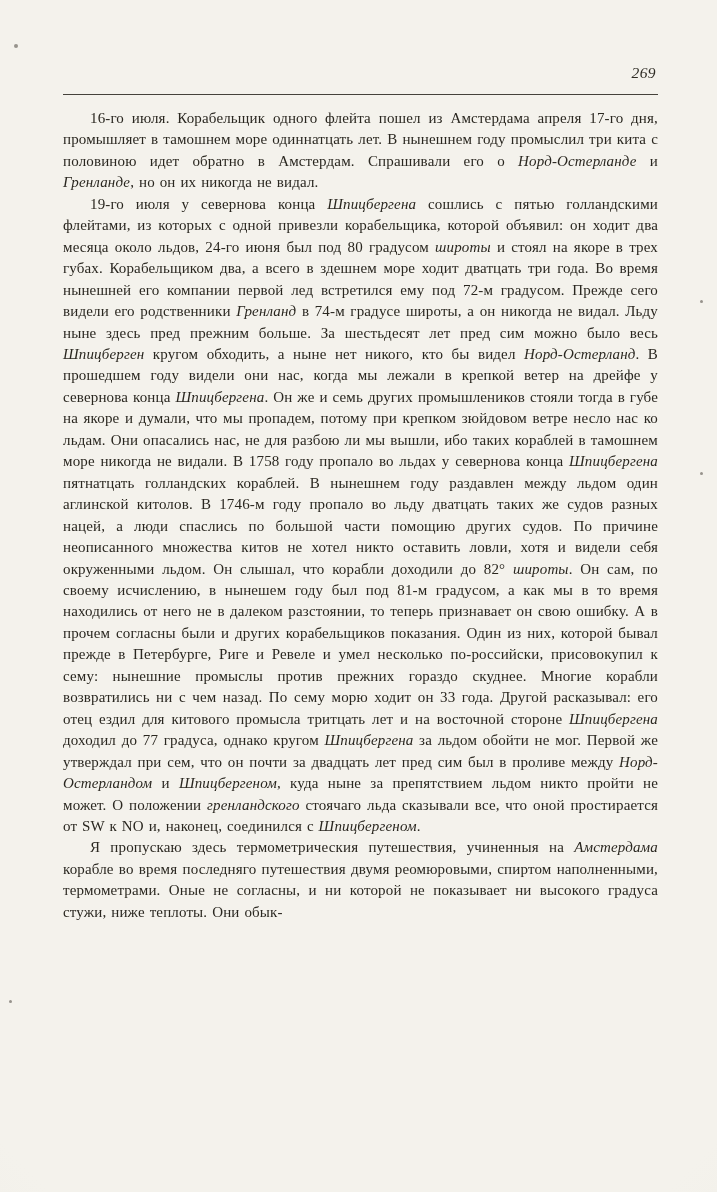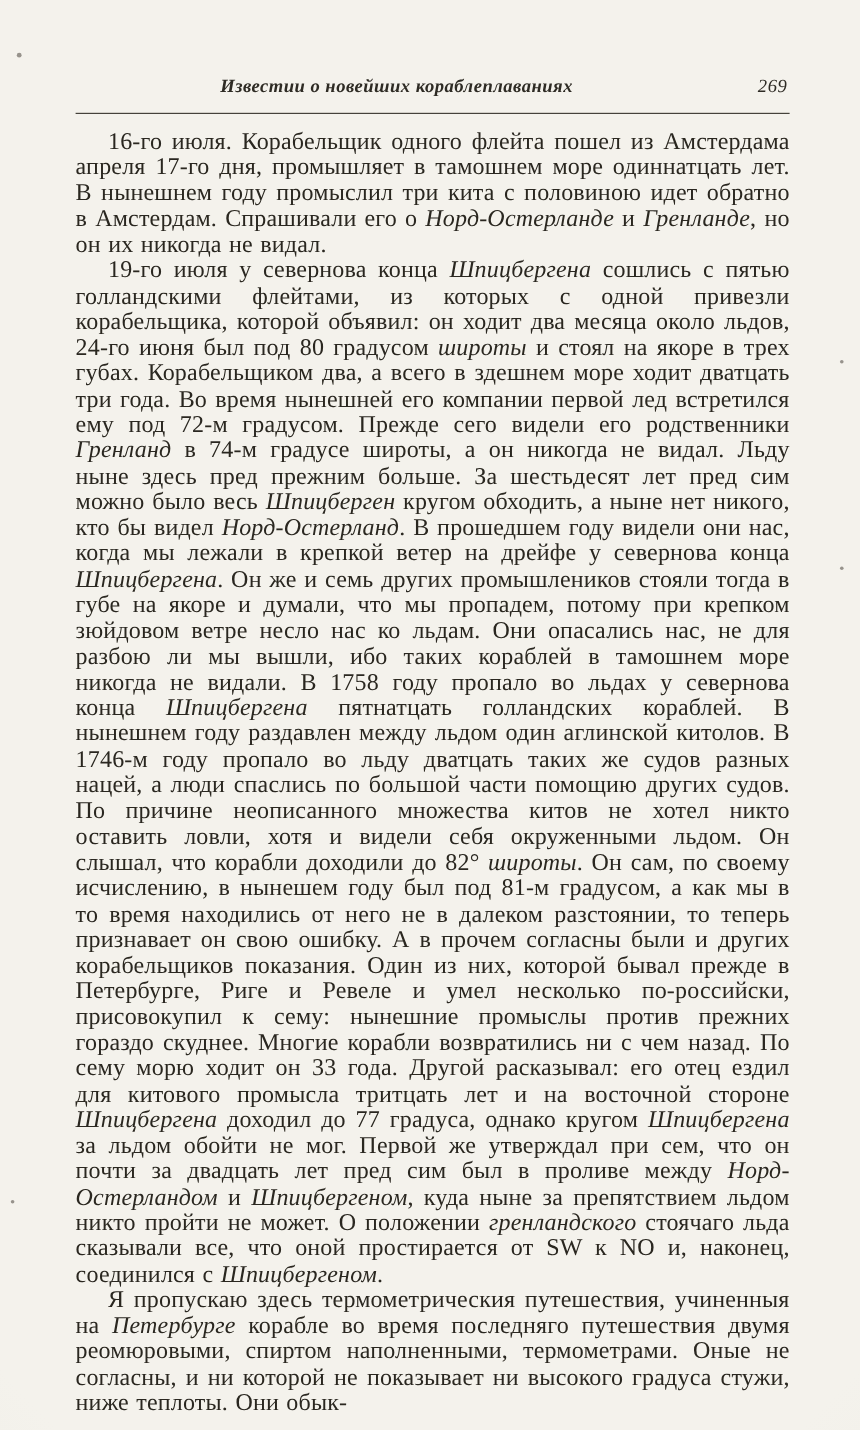--- a/index.html
+++ b/index.html
@@ -43,21 +43,21 @@
     top: 0;
     font-style: italic;
     color: #2e2b24;
   }
   .rule {
     border: none;
     border-top: 1.4px solid #45423b;
     margin: 8px 0 13px 0;
   }
   .body-text {
-    font-size: 20px;
+    font-size: 15px;
     line-height: 21.45px;
     text-align: justify;
     letter-spacing: 0.15px;
     word-spacing: 1px;
     color: #2a2720;
   }
   .para {
     margin: 0;
     text-indent: 27px;
   }
@@ -71,30 +71,29 @@
     border-radius: 50%;
     opacity: 0.55;
   }
 </style>
 </head>
 <body>
 
 <div class="page">
 
   <div class="header">
-    <div class="header-title">Известии о новейших кораблеплаваниях</div>
     <div class="header-pagenum">269</div>
   </div>
 
   <hr class="rule">
 
   <div class="body-text">
       <p class="para"><span>16-го июля. Корабельщик одного флейта пошел из Амстердама апреля 17-го дня, промышляет в тамошнем море одиннатцать лет. В нынешнем году промыслил три кита с половиною идет обратно в Амстердам. Спрашивали его о </span><span class="it">Норд-Остерланде</span><span> и </span><span class="it">Гренланде</span><span>, но он их никогда не видал.</span></p>
       <p class="para"><span>19-го июля у севернова конца </span><span class="it">Шпицбергена</span><span> сошлись с пятью голландскими флейтами, из которых с одной привезли корабельщика, которой объявил: он ходит два месяца около льдов, 24-го июня был под 80 градусом </span><span class="it">широты</span><span> и стоял на якоре в трех губах. Корабельщиком два, а всего в здешнем море ходит дватцать три года. Во время нынешней его компании первой лед встретился ему под 72-м градусом. Прежде сего видели его родственники </span><span class="it">Гренланд</span><span> в 74-м градусе широты, а он никогда не видал. Льду ныне здесь пред прежним больше. За шестьдесят лет пред сим можно было весь </span><span class="it">Шпицберген</span><span> кругом обходить, а ныне нет никого, кто бы видел </span><span class="it">Норд-Остерланд</span><span>. В прошедшем году видели они нас, когда мы лежали в крепкой ветер на дрейфе у севернова конца </span><span class="it">Шпицбергена</span><span>. Он же и семь других промышлеников стояли тогда в губе на якоре и думали, что мы пропадем, потому при крепком зюйдовом ветре несло нас ко льдам. Они опасались нас, не для разбою ли мы вышли, ибо таких кораблей в тамошнем море никогда не видали. В 1758 году пропало во льдах у севернова конца </span><span class="it">Шпицбергена</span><span> пятнатцать голландских кораблей. В нынешнем году раздавлен между льдом один аглинской китолов. В 1746-м году пропало во льду дватцать таких же судов разных нацей, а люди спаслись по большой части помощию других судов. По причине неописанного множества китов не хотел никто оставить ловли, хотя и видели себя окруженными льдом. Он слышал, что корабли доходили до 82° </span><span class="it">широты</span><span>. Он сам, по своему исчислению, в нынешем году был под 81-м градусом, а как мы в то время находились от него не в далеком разстоянии, то теперь признавает он свою ошибку. А в прочем согласны были и других корабельщиков показания. Один из них, которой бывал прежде в Петербурге, Риге и Ревеле и умел несколько по-российски, присовокупил к сему: нынешние промыслы против прежних гораздо скуднее. Многие корабли возвратились ни с чем назад. По сему морю ходит он 33 года. Другой расказывал: его отец ездил для китового промысла тритцать лет и на восточной стороне </span><span class="it">Шпицбергена</span><span> доходил до 77 градуса, однако кругом </span><span class="it">Шпицбергена</span><span> за льдом обойти не мог. Первой же утверждал при сем, что он почти за двадцать лет пред сим был в проливе между </span><span class="it">Норд-Остерландом</span><span> и </span><span class="it">Шпицбергеном</span><span>, куда ныне за препятствием льдом никто пройти не может. О положении </span><span class="it">гренландского</span><span> стоячаго льда сказывали все, что оной простирается от SW к NO и, наконец, соединился с </span><span class="it">Шпицбергеном</span><span>.</span></p>
-      <p class="para"><span>Я пропускаю здесь термометрическия путешествия, учиненныя на </span><span class="it">Петербурге</span><span> корабле во время последняго путешествия двумя реомюровыми, спиртом наполненными, термометрами. Оные не согласны, и ни которой не показывает ни высокого градуса стужи, ниже теплоты. Они обык-</span></p>
+      <p class="para"><span>Я пропускаю здесь термометрическия путешествия, учиненныя на </span><span class="it">Амстердама</span><span> корабле во время последняго путешествия двумя реомюровыми, спиртом наполненными, термометрами. Оные не согласны, и ни которой не показывает ни высокого градуса стужи, ниже теплоты. Они обык-</span></p>
     </div>
 
   <span class="speck" style="left:14px;top:44px;width:4px;height:4px;"></span>
   <span class="speck" style="left:700px;top:300px;width:3px;height:3px;"></span>
   <span class="speck" style="left:700px;top:472px;width:3px;height:3px;"></span>
   <span class="speck" style="left:9px;top:1000px;width:3px;height:3px;"></span>
 
 </div>
 
 </body></html>

